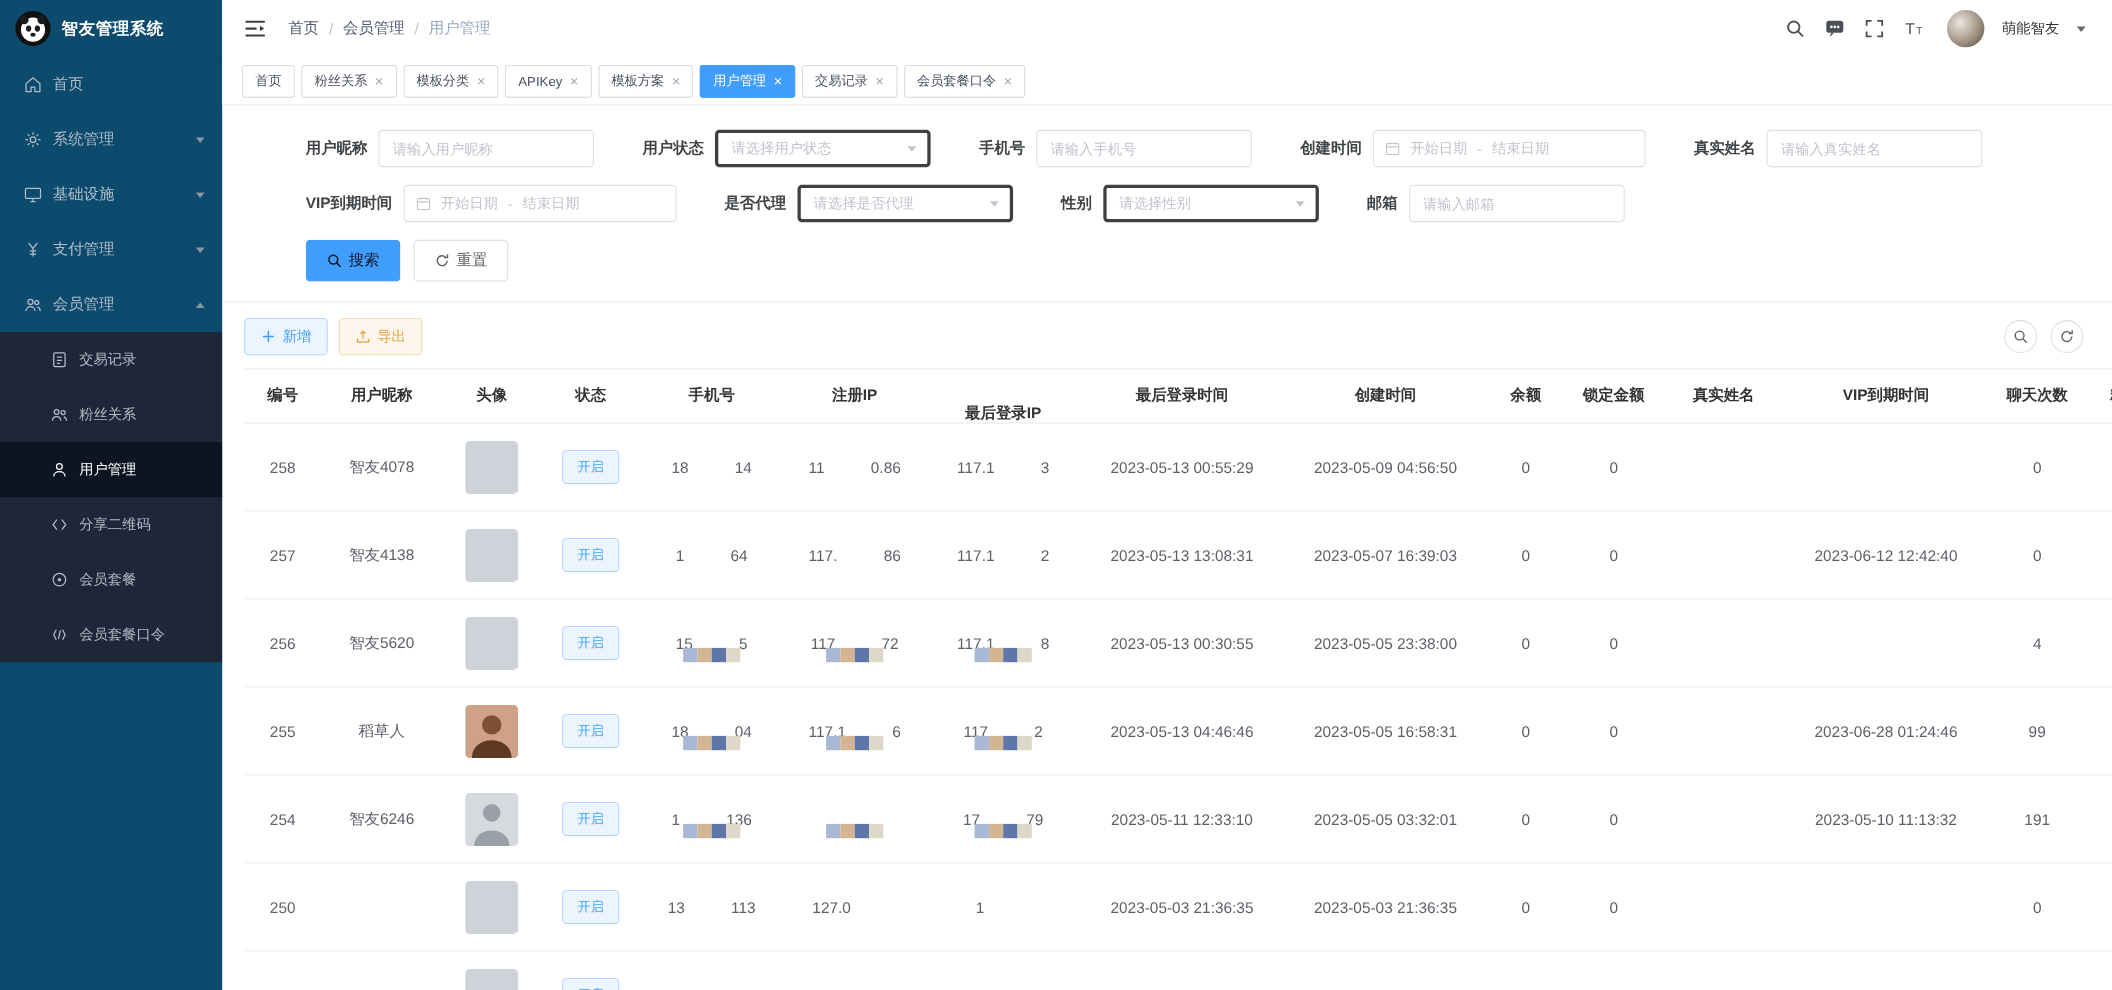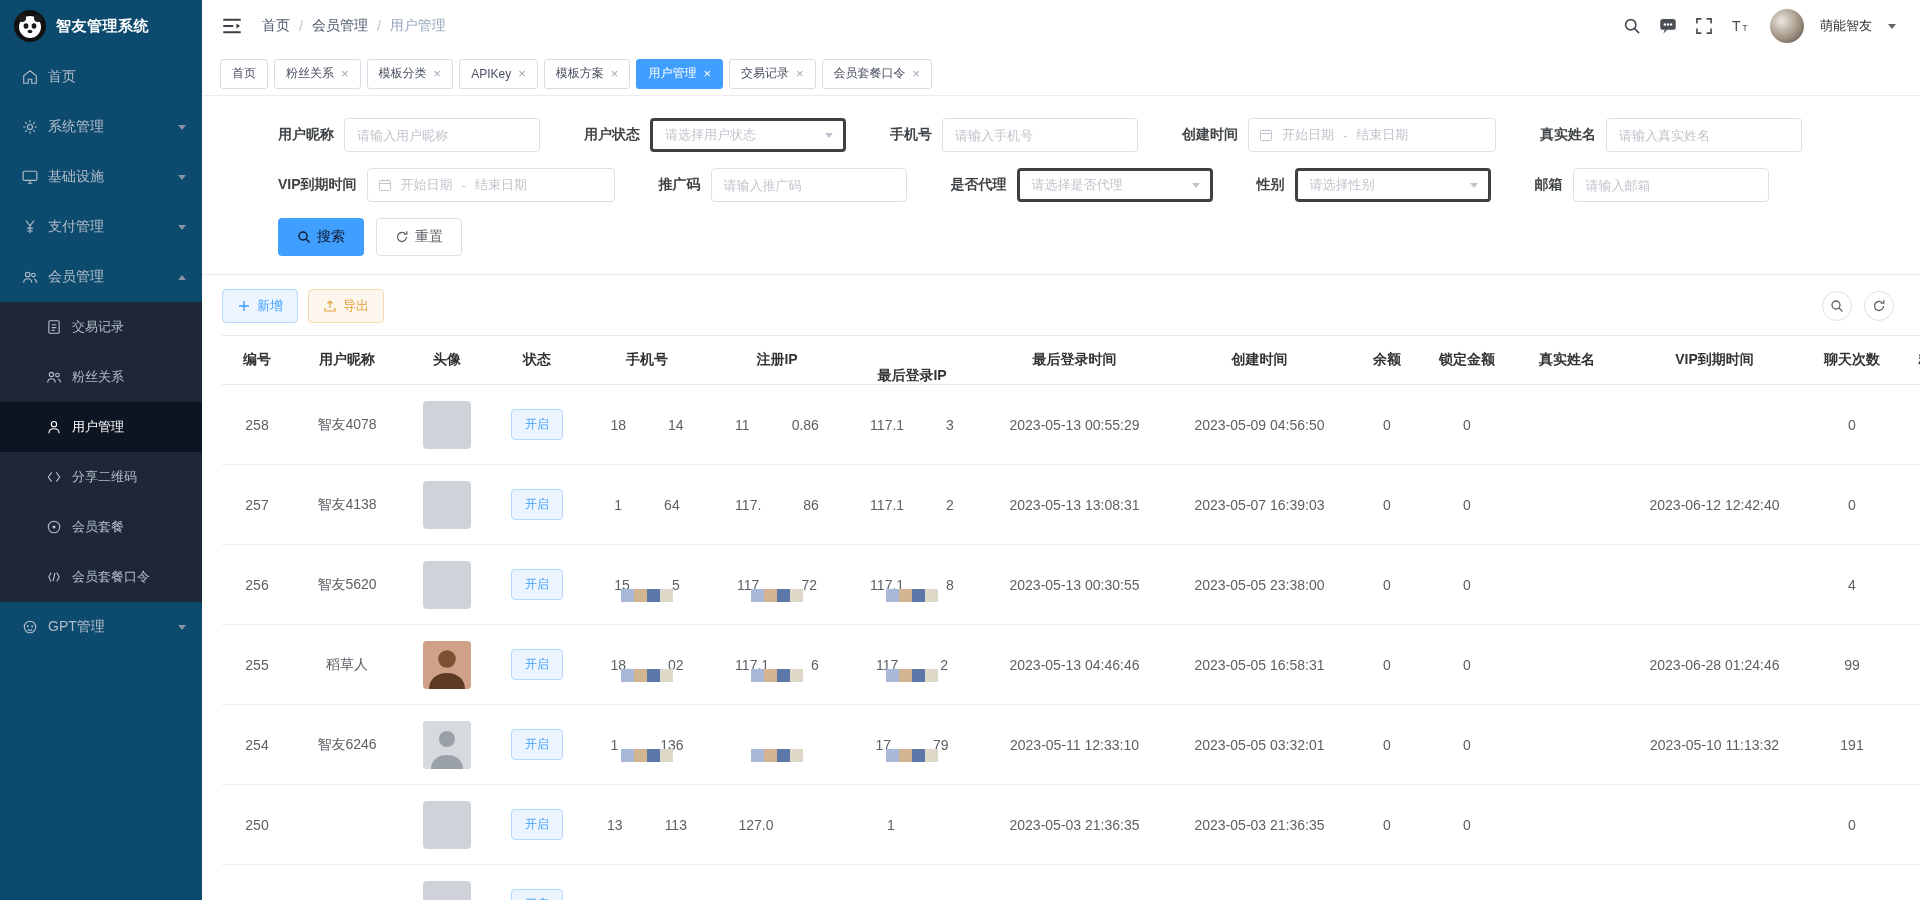--- a/index.html
+++ b/index.html
@@ -203,32 +203,20 @@
           </div>
           <div class="nav-item sub">
             <span class="ic">
               <svg viewBox="0 0 14 14" fill="none" stroke="currentColor">
                 <path d="M4.5 3 2.5 7l2 4M9.5 3l2 4-2 4M7.8 3.5 6.2 10.5"></path>
               </svg>
             </span>
             <span class="nav-label">会员套餐口令</span>
           </div>
         </div>
-        <div class="nav-item">
-          <span class="ic">
-            <svg viewBox="0 0 14 14" fill="none" stroke="currentColor">
-              <circle cx="7" cy="7" r="5"></circle>
-              <circle cx="5" cy="6.3" r=".9" fill="currentColor" stroke="none"></circle>
-              <circle cx="9" cy="6.3" r=".9" fill="currentColor" stroke="none"></circle>
-              <path d="M5 9.2c1.2 1 2.8 1 4 0"></path>
-            </svg>
-          </span>
-          <span class="nav-label">GPT管理</span>
-          <span class="nav-arrow"></span>
-        </div>
       </nav>
   </aside>
 
   <div class="main">
 
     <header class="topbar">
       <span class="collapse">
         <svg viewBox="0 0 16 14" fill="none" stroke="currentColor" stroke-width="1.5">
             <path d="M1 2h14M1 7h8M1 12h14"></path>
             <path d="m11.5 5 3 2-3 2" fill="currentColor" stroke="none"></path>
@@ -351,24 +339,20 @@
               <span class="ic">
                 <svg viewBox="0 0 14 14" fill="none" stroke="currentColor">
                   <rect x="1.5" y="2.5" width="11" height="10" rx="1"></rect>
                   <path d="M1.5 5.5h11M4.5 1.5v2M9.5 1.5v2"></path>
                 </svg>
               </span>
               <span class="ph">开始日期</span>
               <span class="ph">-</span>
               <span class="ph">结束日期</span>
             </div>
-          </div>
-          <div class="field">
-            <label class="f-label">推广码</label>
-            <input class="f-input" placeholder="请输入推广码" style="">
           </div>
           <div class="field">
             <label class="f-label">是否代理</label>
             <div class="f-select">
               <span class="ph">请选择是否代理</span>
               <span class="caret"></span>
             </div>
           </div>
           <div class="field">
             <label class="f-label">性别</label>
@@ -537,21 +521,21 @@
               <div class="cell" style="width: 90px;">
                 <div class="avatar">
                   <svg viewBox="0 0 24 24">
                     <rect width="24" height="24" fill="#cfa287"></rect>
                     <circle cx="12" cy="9" r="4.4" fill="#7d4f33"></circle>
                     <path d="M3 24c0-5 4-8 9-8s9 3 9 8" fill="#5e3a22"></path>
                   </svg>
                 </div>
               </div>
               <div class="cell" style="width: 90px;"><span class="badge">开启</span></div>
-              <div class="cell masked" style="width: 130px;"><span>18</span><span class="redact"></span><span>02</span><span class="mosaic">
+              <div class="cell masked" style="width: 130px;"><span>18</span><span class="redact"></span><span>04</span><span class="mosaic">
                   <i></i>
                   <i></i>
                   <i></i>
                   <i></i>
                 </span></div>
               <div class="cell masked" style="width: 130px;"><span>117.1</span><span class="redact"></span><span>6</span><span class="mosaic">
                   <i></i>
                   <i></i>
                   <i></i>
                   <i></i>

